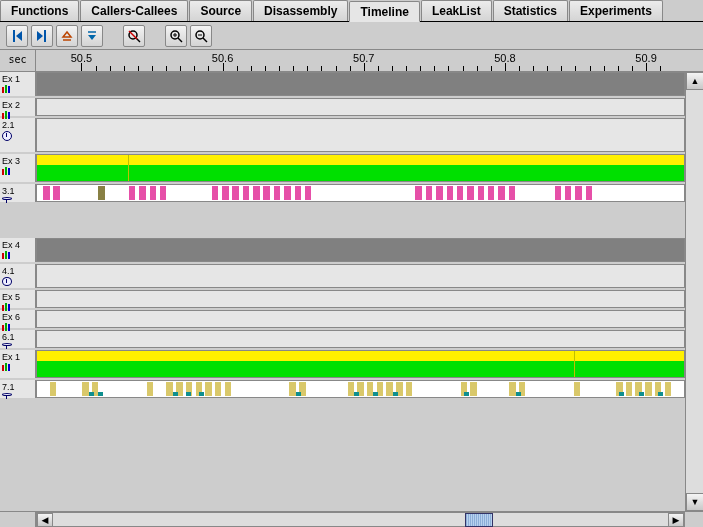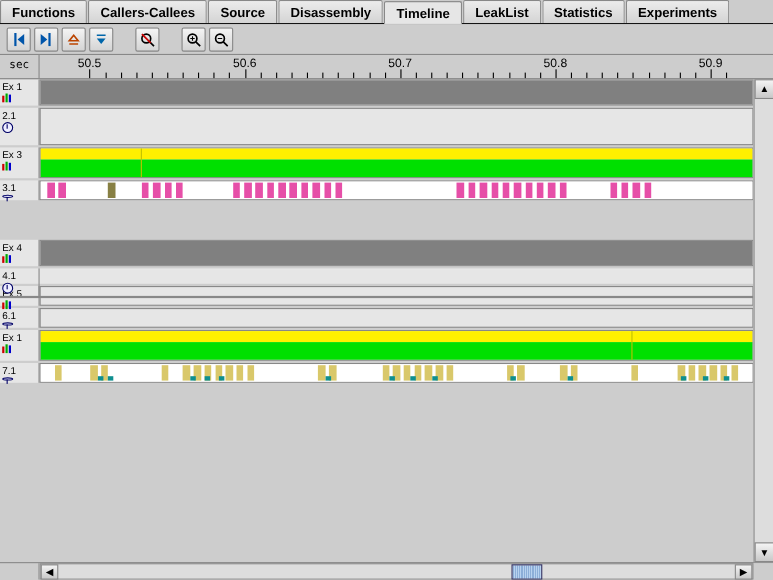--- a/index.html
+++ b/index.html
@@ -328,20 +328,33 @@
           <div class="bars-icon">
             <span></span>
             <span></span>
             <span></span>
           </div>
         </div>
         <div class="content-col">
           <div class="track-content" style="background: rgb(128, 128, 128);"></div>
         </div>
       </div>
+      <div class="row" style="height: 18px;">
+        <div class="label-col">
+          <span>Ex 2</span>
+          <div class="bars-icon">
+            <span></span>
+            <span></span>
+            <span></span>
+          </div>
+        </div>
+        <div class="content-col">
+          <div class="track-content"></div>
+        </div>
+      </div>
       <div class="row" style="height: 34px;">
         <div class="label-col">
           <span>2.1</span>
           <div class="clock-icon"></div>
         </div>
         <div class="content-col">
           <div class="track-content"></div>
         </div>
       </div>
       <div class="row" style="height: 28px;">
@@ -408,32 +421,45 @@
           <div class="bars-icon">
             <span></span>
             <span></span>
             <span></span>
           </div>
         </div>
         <div class="content-col">
           <div class="track-content" style="background: rgb(128, 128, 128);"></div>
         </div>
       </div>
-      <div class="row" style="height: 14px; flex-direction: column;">
+      <div class="row" style="height: 24px;">
         <div class="label-col">
           <span>4.1</span>
           <div class="clock-icon"></div>
         </div>
         <div class="content-col">
           <div class="track-content"></div>
         </div>
       </div>
       <div class="row" style="height: 18px;">
         <div class="label-col">
           <span>Ex 5</span>
+          <div class="bars-icon">
+            <span></span>
+            <span></span>
+            <span></span>
+          </div>
+        </div>
+        <div class="content-col">
+          <div class="track-content"></div>
+        </div>
+      </div>
+      <div class="row" style="height: 18px;">
+        <div class="label-col">
+          <span>Ex 6</span>
           <div class="bars-icon">
             <span></span>
             <span></span>
             <span></span>
           </div>
         </div>
         <div class="content-col">
           <div class="track-content"></div>
         </div>
       </div>

